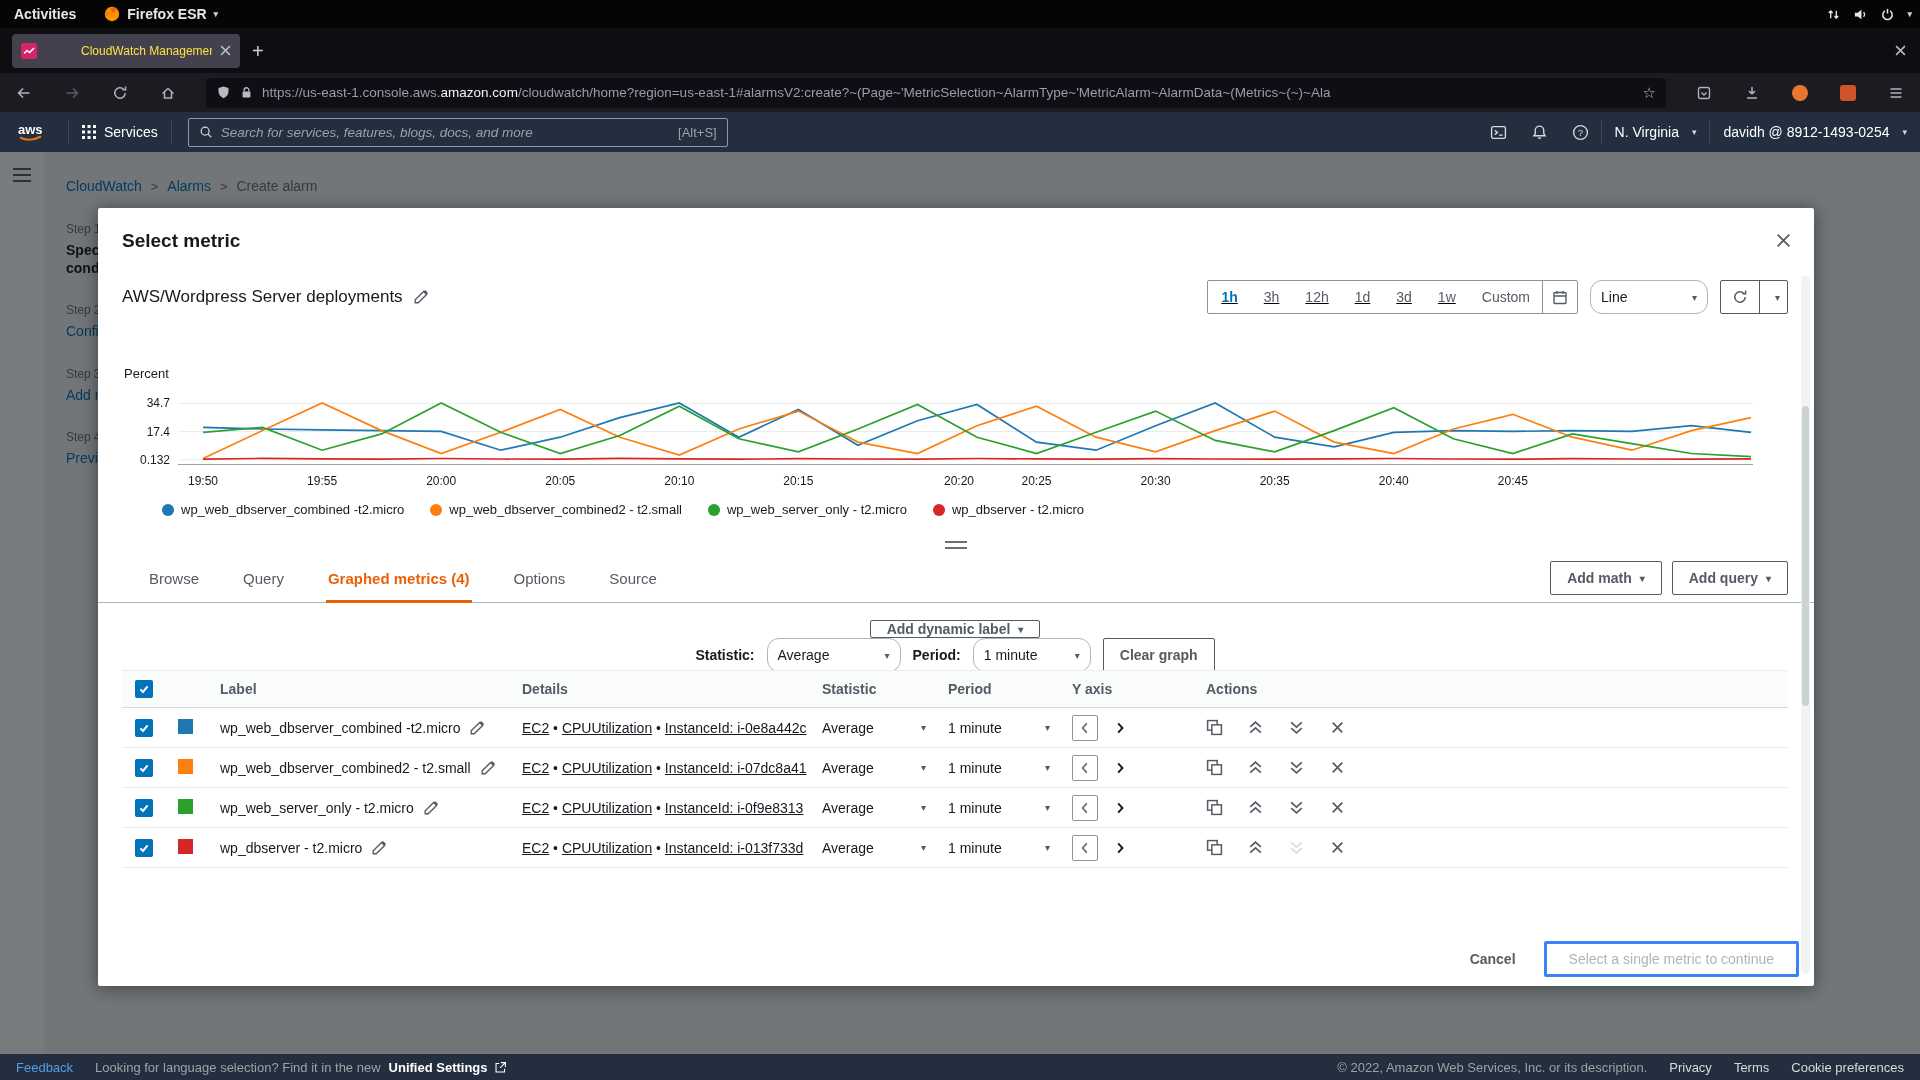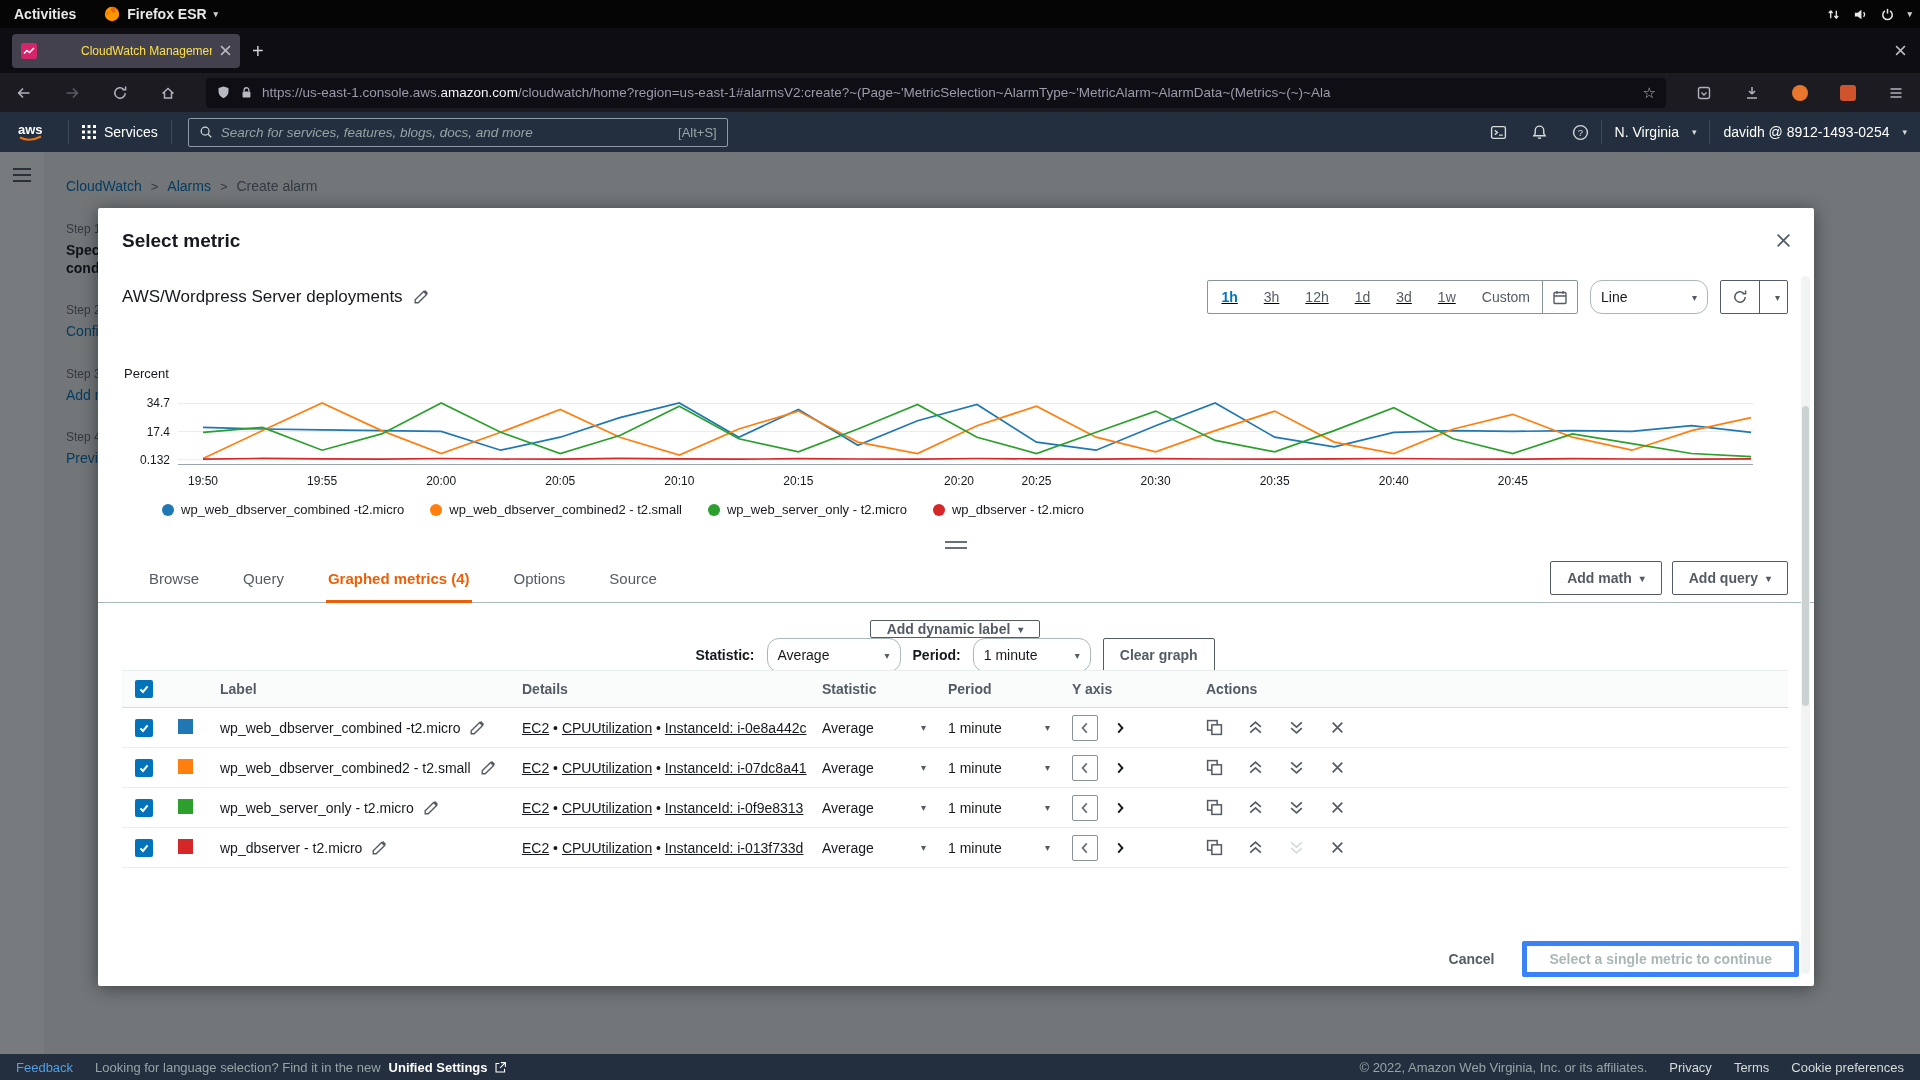--- a/index.html
+++ b/index.html
@@ -151,22 +151,22 @@
   .c-yaxis{display:flex;align-items:center;gap:9px;}
   .yx-btn{width:26px;height:26px;display:inline-flex;align-items:center;justify-content:center;}
   .yx-btn.left{border:1px solid #879596;border-radius:2px;background:#fff;}
   .yx-btn svg{width:12px;height:12px;display:block;}
   .c-actions{display:flex;gap:24px;padding-left:56px;}
   .icon-btn.a svg{width:17px;height:17px;}
   .icon-btn.disabled svg *{stroke:#d5dbdb !important;}
 
   .modal-footer{position:absolute;right:15px;top:733px;display:flex;align-items:center;gap:28px;}
   .link-btn{border:none;background:none;font-size:14px;font-weight:700;color:#545b64;font-family:inherit;}
-  .primary-disabled{height:36px;border:5px solid #3b82f6;border-radius:2px;background:#fff;color:#aab7b8;
-    font-weight:700;font-size:14px;padding:0 22px;font-family:inherit;}
+  .primary-disabled{height:36px;border:3px solid #3b82f6;border-radius:2px;background:#fff;color:#aab7b8;
+    font-weight:400;font-size:14px;padding:0 22px;font-family:inherit;}
   .modal-scrollbar{position:absolute;right:4px;top:68px;bottom:12px;width:9px;background:#f2f3f3;border-radius:5px;}
   .modal-scrollbar .thumb{position:absolute;left:1px;right:1px;top:130px;height:300px;background:#ccd2d2;border-radius:4px;}
 
   
   .screen-footer{height:26px;background:#232f3e;display:flex;align-items:center;font-size:13px;
     color:#95a5a6;padding:0 16px;gap:22px;flex:0 0 auto;}
   .f-feedback{color:#539fe5;}
   .f-unified{color:#fff;font-weight:700;display:flex;align-items:center;gap:6px;margin-left:-14px;}
   .f-unified svg{width:13px;height:13px;}
   .f-spacer{flex:1;}
@@ -829,18 +829,18 @@
     <span class="f-feedback">Feedback</span>
     <span class="f-notice">Looking for language selection? Find it in the new</span>
     <span class="f-unified">
       <span>Unified Settings</span>
       <svg viewBox="0 0 16 16">
           <path d="M6.5 3H2.5v10.5H13V9.5" stroke="#fff" fill="none" stroke-width="1.3"></path>
           <path d="M8.5 2H14v5.5M14 2 7.5 8.5" stroke="#fff" fill="none" stroke-width="1.3"></path>
         </svg>
     </span>
     <span class="f-spacer"></span>
-    <span class="f-copy">© 2022, Amazon Web Virginia, Inc. or its affiliates.</span>
+    <span class="f-copy">© 2022, Amazon Web Services, Inc. or its description.</span>
     <span class="f-link">Privacy</span>
     <span class="f-link">Terms</span>
     <span class="f-link">Cookie preferences</span>
   </div>
 </div>
 
 </body></html>

